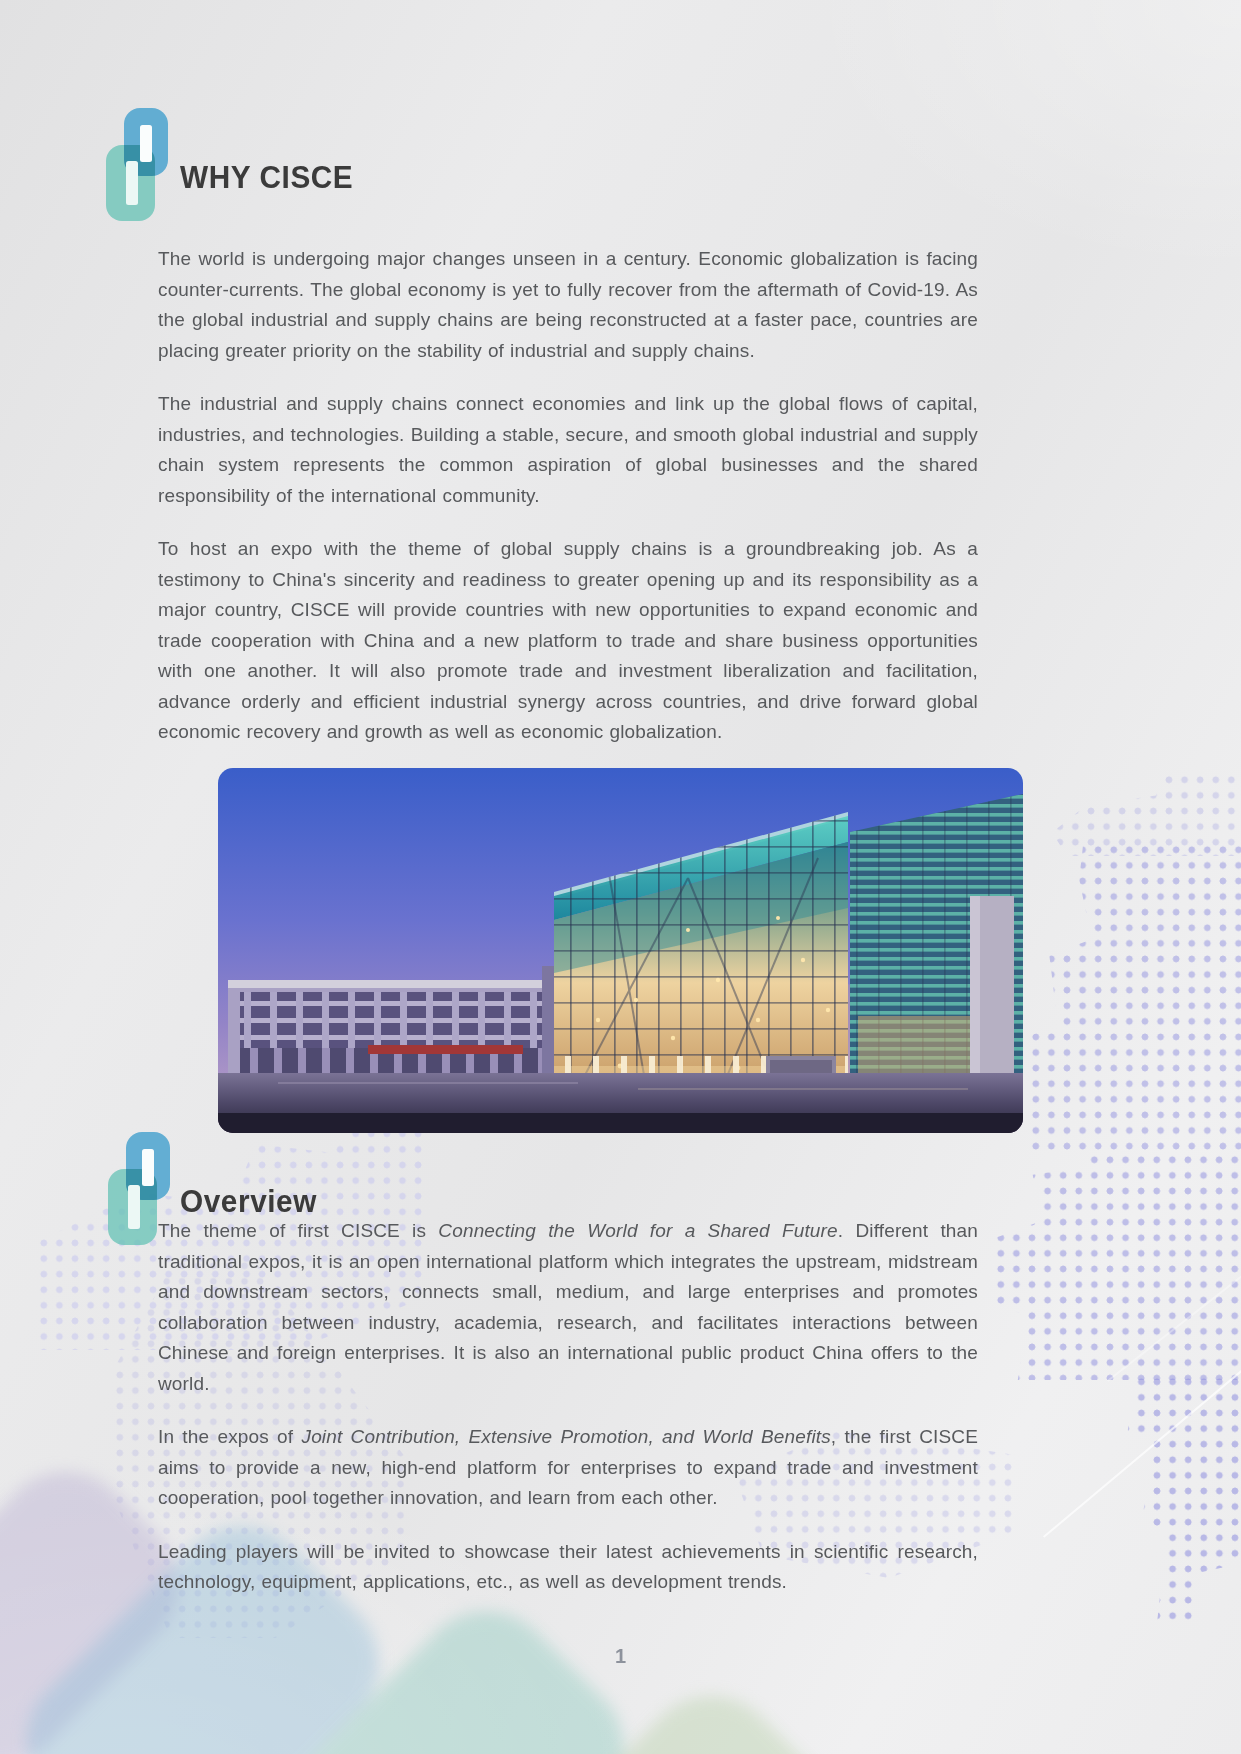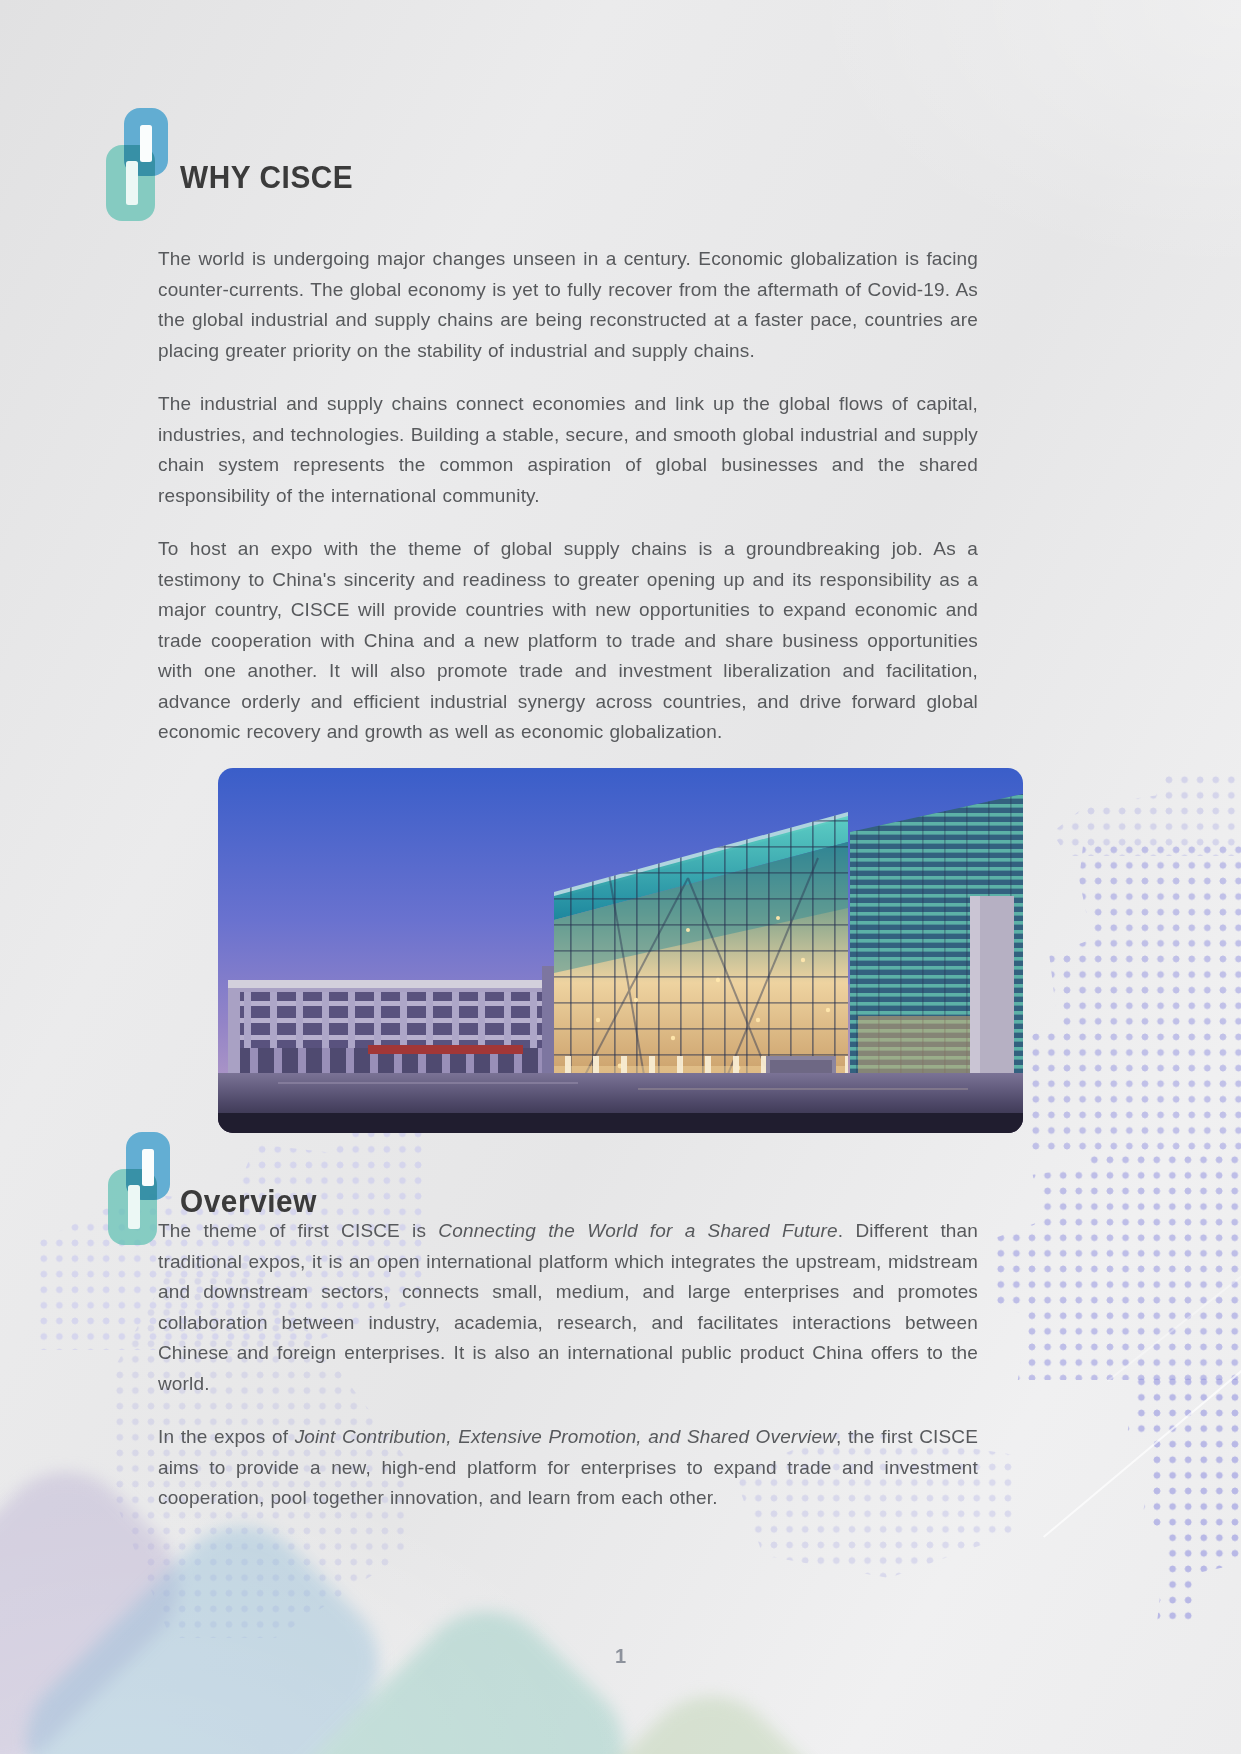--- a/index.html
+++ b/index.html
@@ -236,16 +236,17 @@
 <div class="chain-icon" style="left:108px; top:1132px;">
   <div class="link teal"></div>
   <div class="link blue"></div>
   <div class="slot slot-blue"></div>
   <div class="slot slot-teal"></div>
 </div>
 <h2 class="section-heading" id="overview-heading">Overview</h2>
 
 <div class="copy" id="overview-copy">
   <p><span>The theme of first CISCE is </span><em>Connecting the World for a Shared Future</em><span>. Different than traditional expos, it is an open international platform which integrates the upstream, midstream and downstream sectors, connects small, medium, and large enterprises and promotes collaboration between industry, academia, research, and facilitates interactions between Chinese and foreign enterprises. It is also an international public product China offers to the world.</span></p>
-  <p><span>In the expos of </span><em>Joint Contribution, Extensive Promotion, and Shared Overview</em><span>, the first CISCE aims to provide a new, high-end platform for enterprises to expand trade and investment cooperation, pool together innovation, and learn from each other.</span></p>
+  <p><span>In the expos of </span><em>Joint Contribution, Extensive Promotion, and World Benefits</em><span>, the first CISCE aims to provide a new, high-end platform for enterprises to expand trade and investment cooperation, pool together innovation, and learn from each other.</span></p>
+  <p>Leading players will be invited to showcase their latest achievements in scientific research, technology, equipment, applications, etc., as well as development trends.</p>
 </div>
 
 <div id="page-number">1</div>
 
 </body></html>

